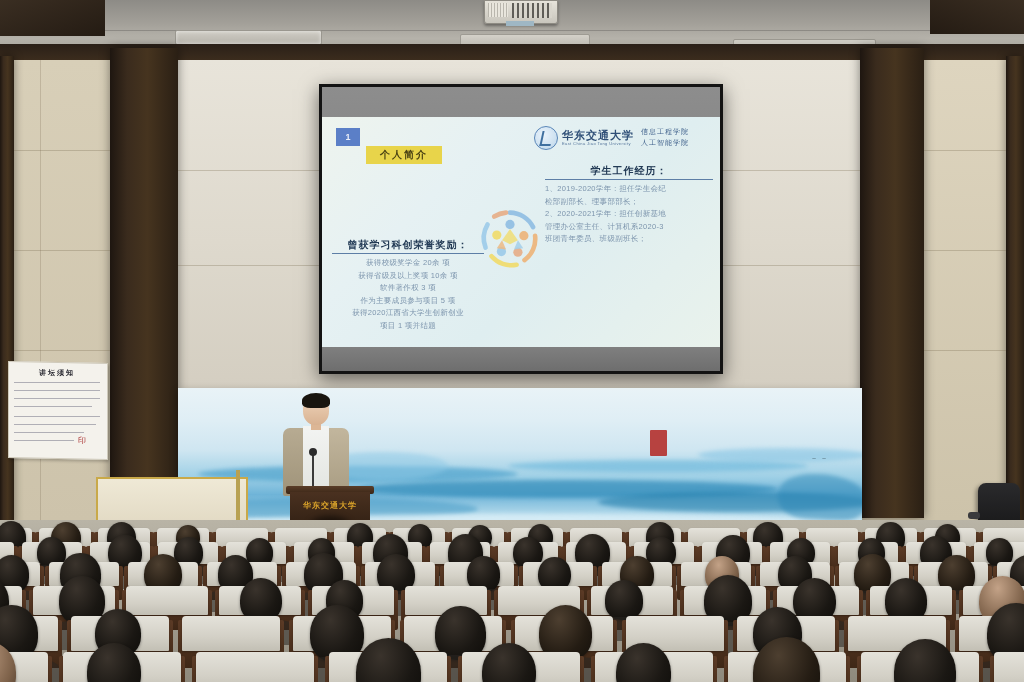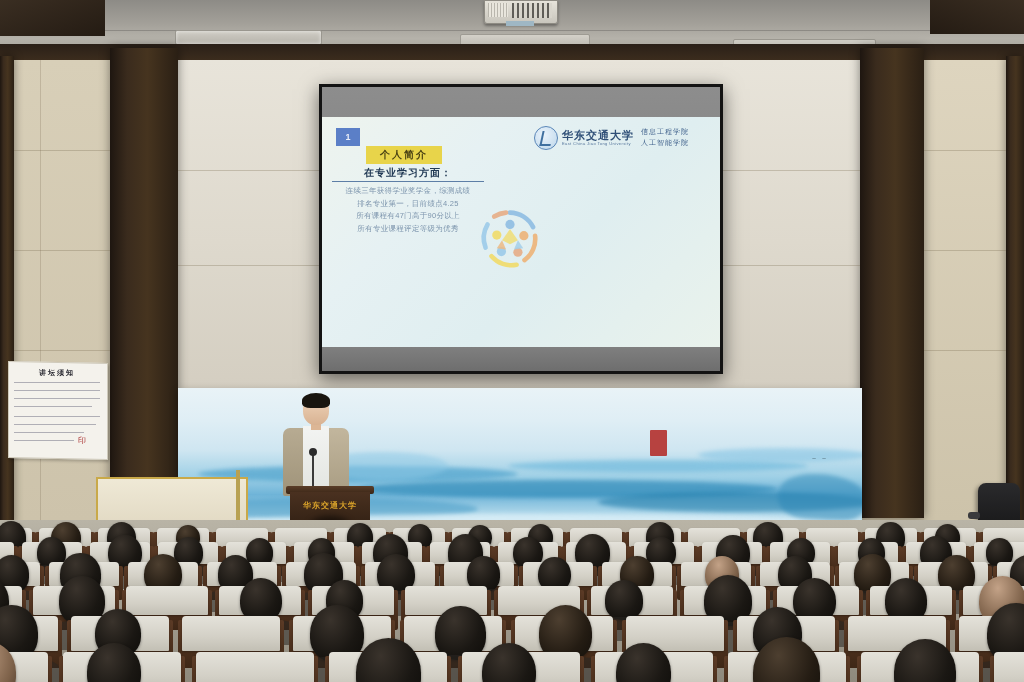--- a/index.html
+++ b/index.html
@@ -231,30 +231,41 @@
     <div style="display:flex;flex-direction:column;">
       <div id="logo-cn">华东交通大学</div>
       <div id="logo-en">East China Jiao Tong University</div>
     </div>
     <div style="display:flex;flex-direction:column;margin-left:3px;">
       <div id="logo-dept">信息工程学院</div>
       <div id="logo-dept">人工智能学院</div>
     </div>
   </div>
 
-  <div class="abs" id="col-left">
-    <div class="col-head">在专业学习方面：</div>
+
+  <div class="abs" id="col-left-2">
+    <div class="col-head">曾获学习科创荣誉奖励：</div>
     <div style="height:3px;"></div>
-    <div class="body-line">连续三年获得学业奖学金，综测成绩</div>
-    <div class="body-line">排名专业第一，目前绩点4.25</div>
-    <div class="body-line">所有课程有47门高于90分以上</div>
-    <div class="body-line">所有专业课程评定等级为优秀</div>
+    <div class="body-line">获得校级奖学金 20余 项</div>
+    <div class="body-line">获得省级及以上奖项 10余 项</div>
+    <div class="body-line">软件著作权 3 项</div>
+    <div class="body-line">作为主要成员参与项目 5 项</div>
+    <div class="body-line">获得2020江西省大学生创新创业</div>
+    <div class="body-line">项目 1 项并结题</div>
   </div>
 
-
+  <div class="abs" id="col-right">
+    <div class="col-head">学生工作经历：</div>
+    <div style="height:3px;"></div>
+    <div class="body-line">1、2019-2020学年：担任学生会纪</div>
+    <div class="body-line">检部副部长、理事部部长；</div>
+    <div class="body-line">2、2020-2021学年：担任创新基地</div>
+    <div class="body-line">管理办公室主任、计算机系2020-3</div>
+    <div class="body-line">班团青年委员、班级副班长；</div>
+  </div>
 
 
   <svg class="abs" id="wheel" viewBox="0 0 100 100">
     <g opacity="0.75">
       <path d="M50 10 A40 40 0 0 1 85 32" stroke="#7fb3e0" stroke-width="7" fill="none" stroke-linecap="round"></path>
       <path d="M88 45 A40 40 0 0 1 72 82" stroke="#f0a860" stroke-width="7" fill="none" stroke-linecap="round"></path>
       <path d="M60 89 A40 40 0 0 1 22 76" stroke="#f4d84f" stroke-width="7" fill="none" stroke-linecap="round"></path>
       <path d="M13 63 A40 40 0 0 1 16 28" stroke="#8fc4e8" stroke-width="7" fill="none" stroke-linecap="round"></path>
       <path d="M26 16 A40 40 0 0 1 44 10" stroke="#e8a071" stroke-width="7" fill="none" stroke-linecap="round"></path>
       <circle cx="50" cy="28" r="7" fill="#7fb3e0"></circle>

